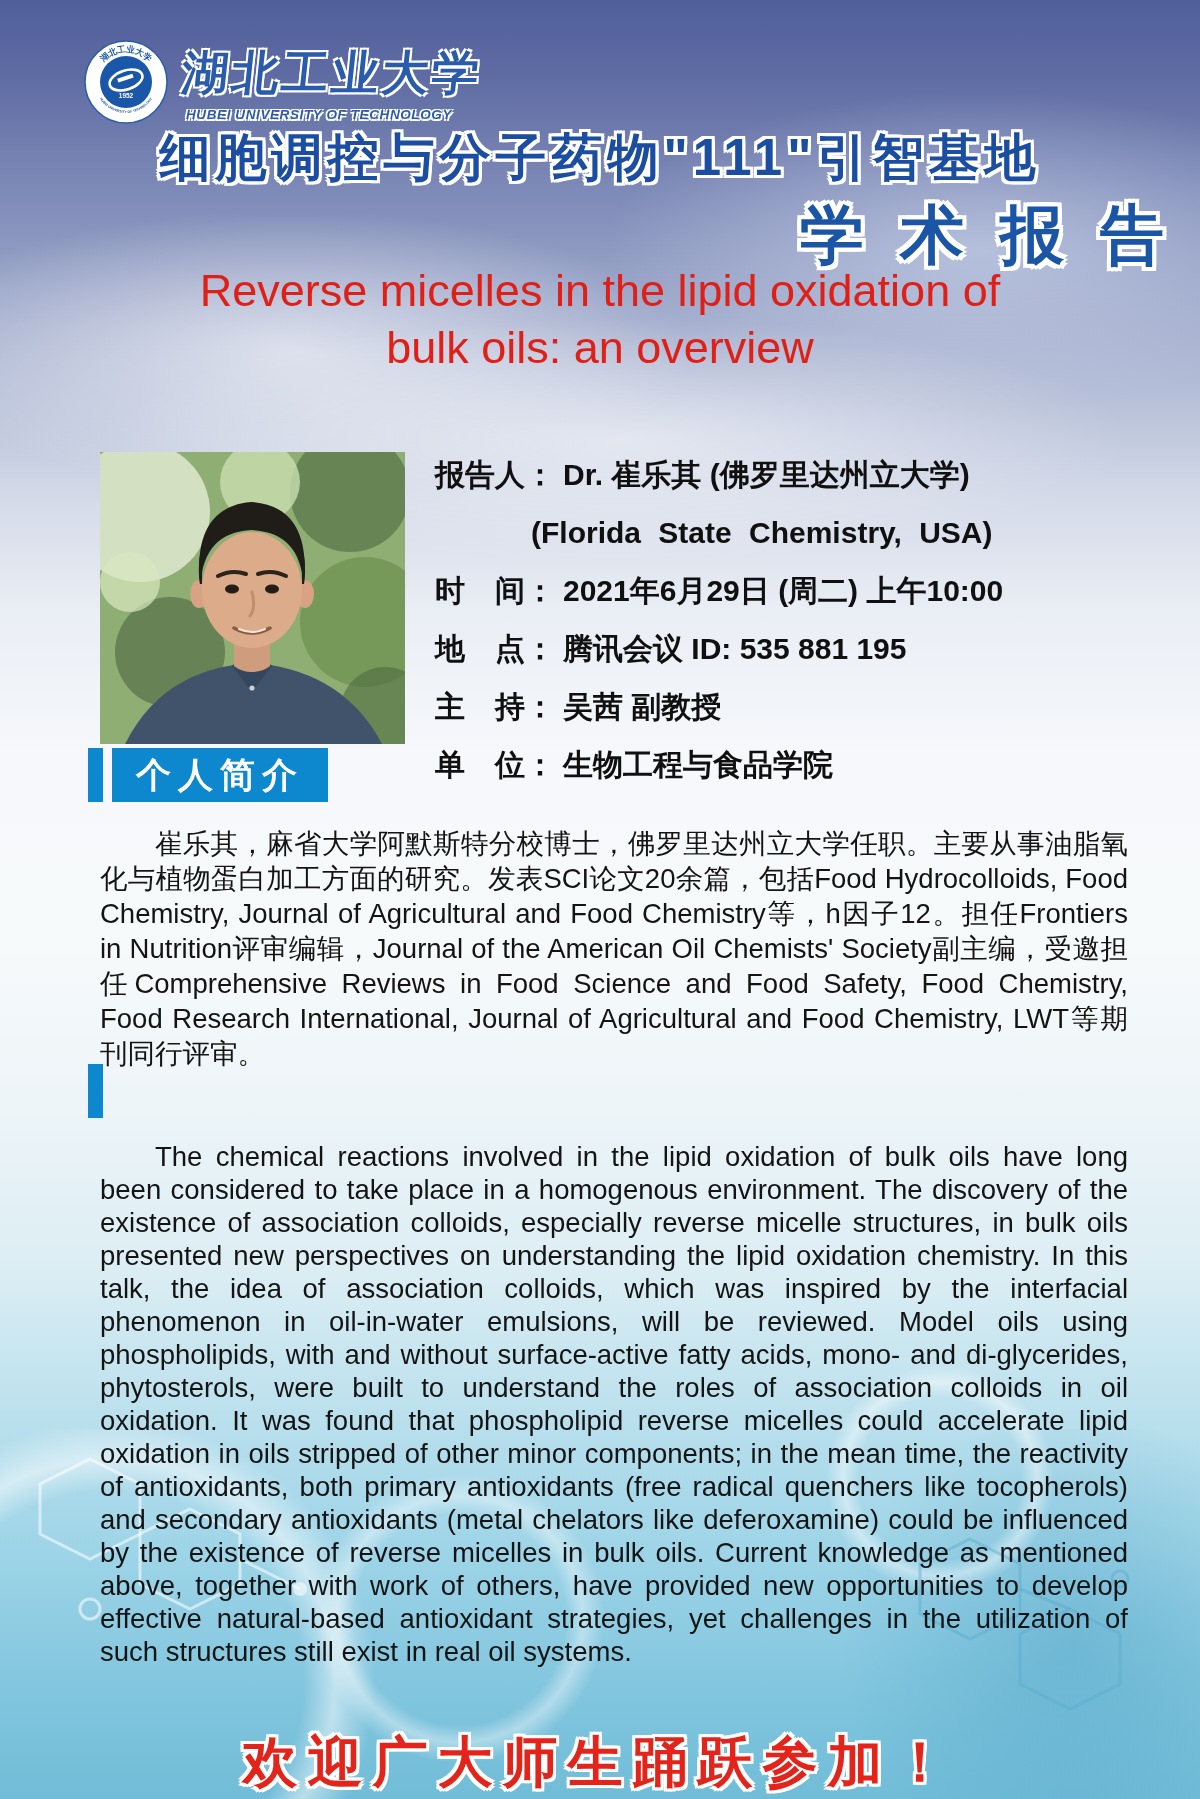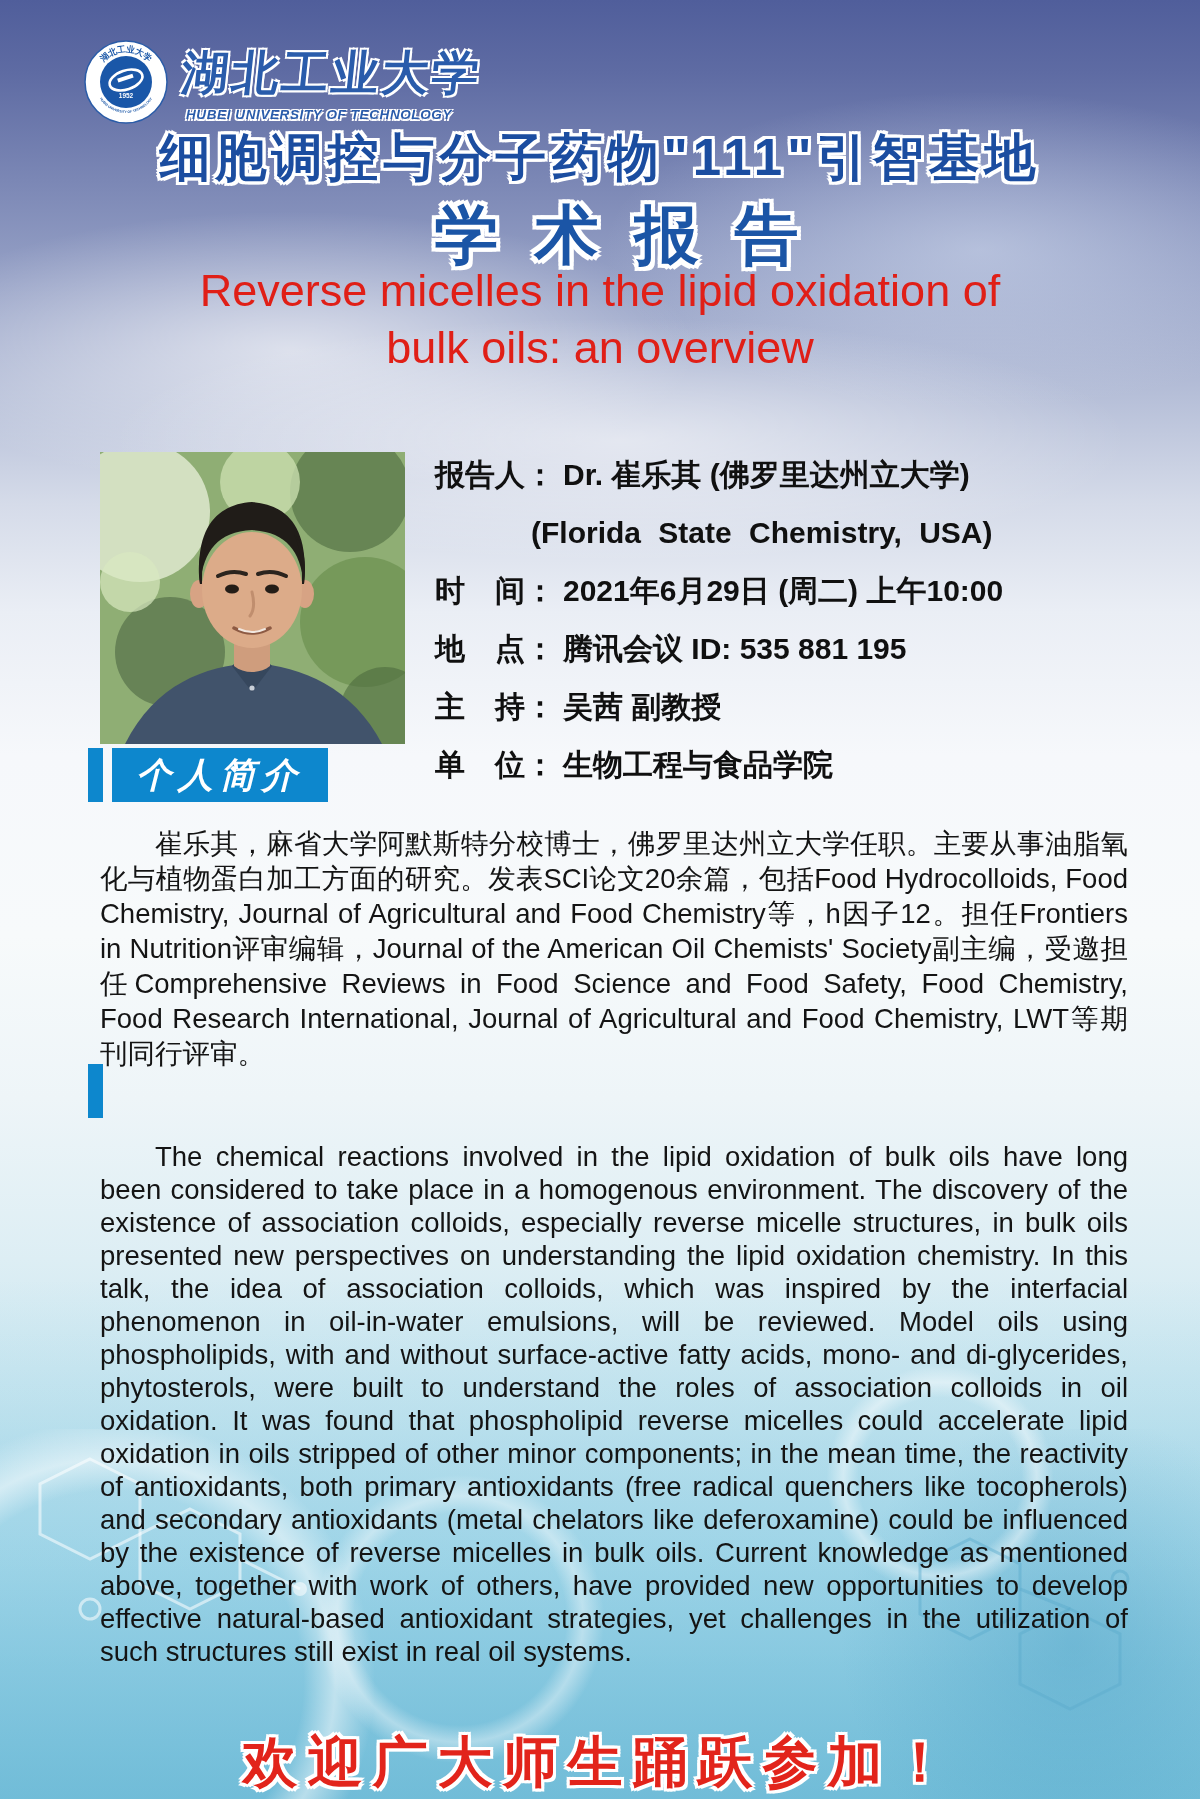--- a/index.html
+++ b/index.html
@@ -41,37 +41,37 @@
   .logo-seal{width:84px;height:84px;flex:0 0 auto;}
   .uni-zh{font-size:47px;font-weight:bold;color:#2a5cab;letter-spacing:3px;
     transform:skewX(-6deg);
     text-shadow:-2px -2px 0 #fff,2px -2px 0 #fff,-2px 2px 0 #fff,2px 2px 0 #fff;}
   .uni-en{font-size:13.5px;font-weight:bold;font-style:italic;color:#2a5cab;letter-spacing:.6px;
     margin-top:2px;margin-left:4px;
     text-shadow:-1.5px -1.5px 0 #fff,1.5px -1.5px 0 #fff,-1.5px 1.5px 0 #fff,1.5px 1.5px 0 #fff;}
   
   .base-title{position:absolute;left:0;right:0;top:124px;margin:0;text-align:center;
     font-size:51px;font-weight:bold;color:#1b4da0;letter-spacing:5px;}
-  .report-title{position:absolute;left:0;right:0;top:192px;margin:0;text-align:center;
+  .report-title{position:absolute;left:0;right:0;top:192px;margin:0;text-align:right;
     font-size:64px;font-weight:bold;color:#1b55a6;letter-spacing:36px;text-indent:36px;padding-left:33px;}
   .talk-title{position:absolute;left:0;right:0;top:262px;text-align:center;
     font-size:45px;line-height:57px;font-weight:normal;color:#e01f17;letter-spacing:0;}
   
   .speaker-photo{position:absolute;left:100px;top:452px;width:305px;height:292px;overflow:hidden;}
   .speaker-photo svg{display:block;width:100%;height:100%;}
   
   .details{position:absolute;left:435px;top:446px;width:690px;}
   .drow{height:58px;display:flex;align-items:center;font-size:30px;font-weight:bold;color:#101010;text-align:right;}
   .drow .lbl{white-space:pre;margin-right:8px;}
   .drow.indent{padding-left:96px;word-spacing:9px;}
   
   .sec-header{position:absolute;left:88px;height:54px;display:flex;align-items:stretch;}
   .sec-bar{width:15px;background:#0d87cd;margin-right:9px;}
   .sec-box{background:#0d87cd;color:#ffffff;font-size:35px;font-weight:bold;letter-spacing:7px;
-    padding:17px 24px;display:flex;align-items:center;font-style:italic;}
+    padding:17px 24px;display:flex;align-items:center;}
   .sec-header.profile{top:748px;}
   .sec-header.abstract{top:1064px;}
   
   .para{position:absolute;left:88px;width:1028px;margin:12px;color:#141414;font-weight:normal;
     text-align:justify;}
   .bio{top:814px;font-size:27.5px;line-height:35px;text-indent:2em;}
   .abs{top:1128px;font-size:27.5px;line-height:33px;text-indent:2em;}
   
   .welcome{position:absolute;left:0;right:0;top:1726px;text-align:center;
     font-size:55px;font-weight:bold;color:#e2241b;letter-spacing:10px;}

